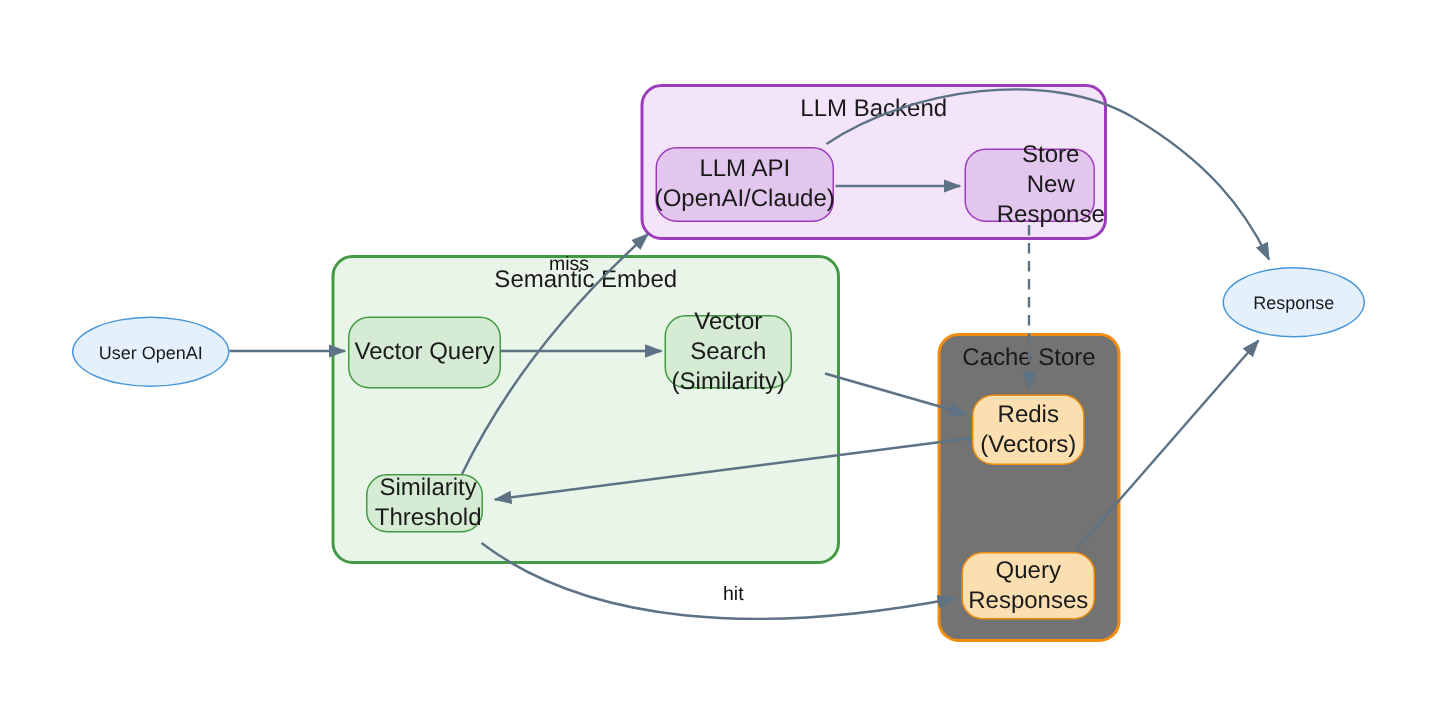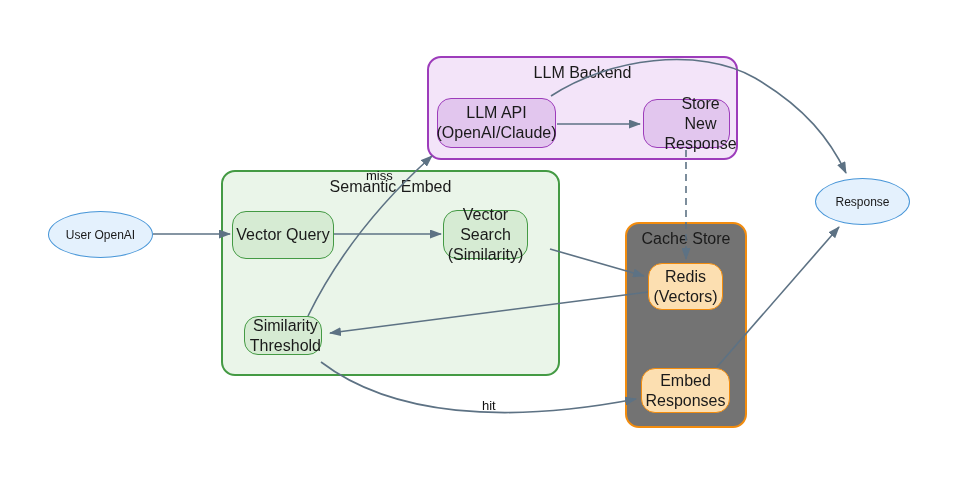--- a/index.html
+++ b/index.html
@@ -67,21 +67,21 @@
   .n-cached{left:641px;top:368px;width:89px;height:45px;}
   .n-user{left:48px;top:211px;width:105px;height:47px;}
   .n-response{left:815px;top:178px;width:95px;height:47px;}
   
   .edge-label{
     position:absolute;
     font-size:13px;color:#111111;
     z-index:4;
   }
   .lbl-miss{left:366px;top:168px;}
-  .lbl-hit{left:482px;top:398px;}
+  .lbl-hit{left:482px;top:388px;}
 </style>
 </head>
 <body>
 
 <div class="canvas">
 
   <div class="group g-semantic">
     <div class="group-title">Semantic Embed</div>
   </div>
   <div class="group g-llm">
@@ -129,21 +129,21 @@
   </div>
   <div class="node purple-node n-store">
     <span>Store New
 Response</span>
   </div>
   <div class="node orange-node n-redis">
     <span>Redis
 (Vectors)</span>
   </div>
   <div class="node orange-node n-cached">
-    <span>Embed
+    <span>Query
 Responses</span>
   </div>
   <div class="ellipse n-response">
     <span>Response</span>
   </div>
 
   <div class="edge-label lbl-miss">miss</div>
   <div class="edge-label lbl-hit">hit</div>
 
 </div>

